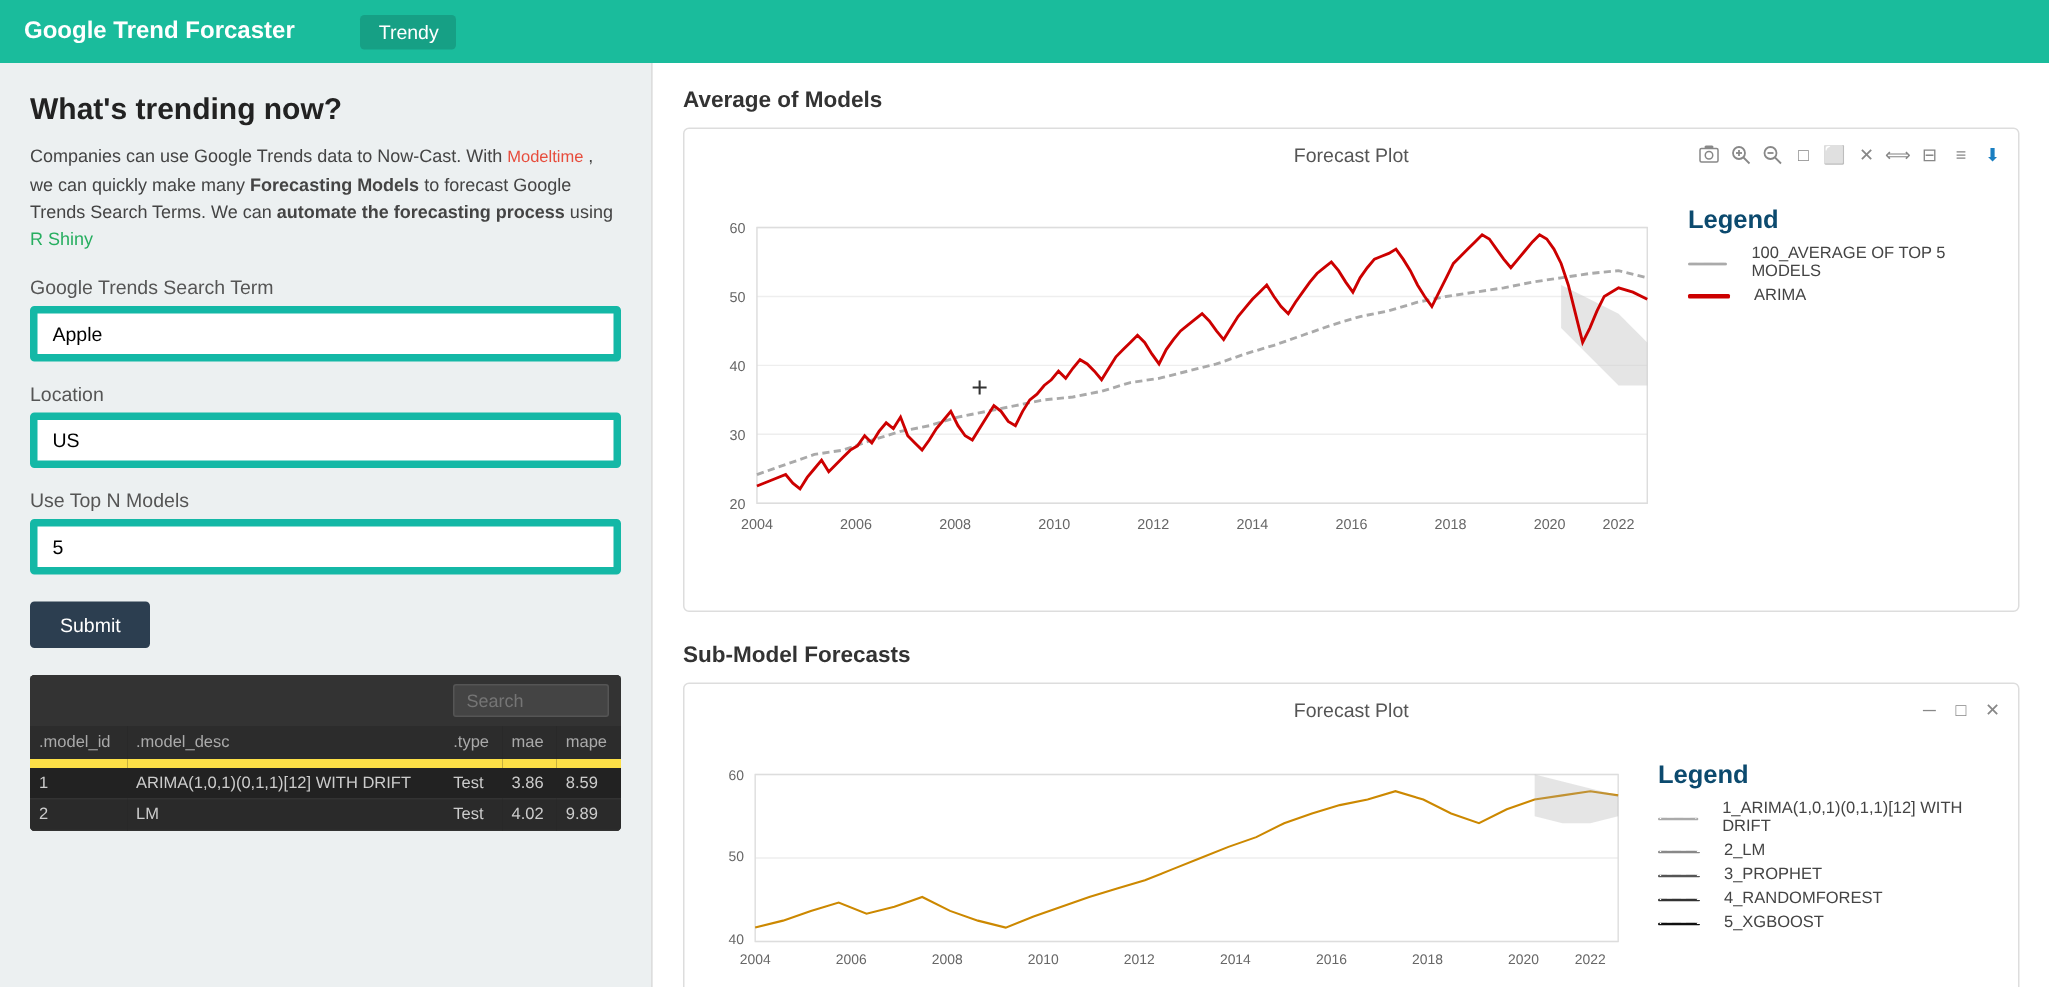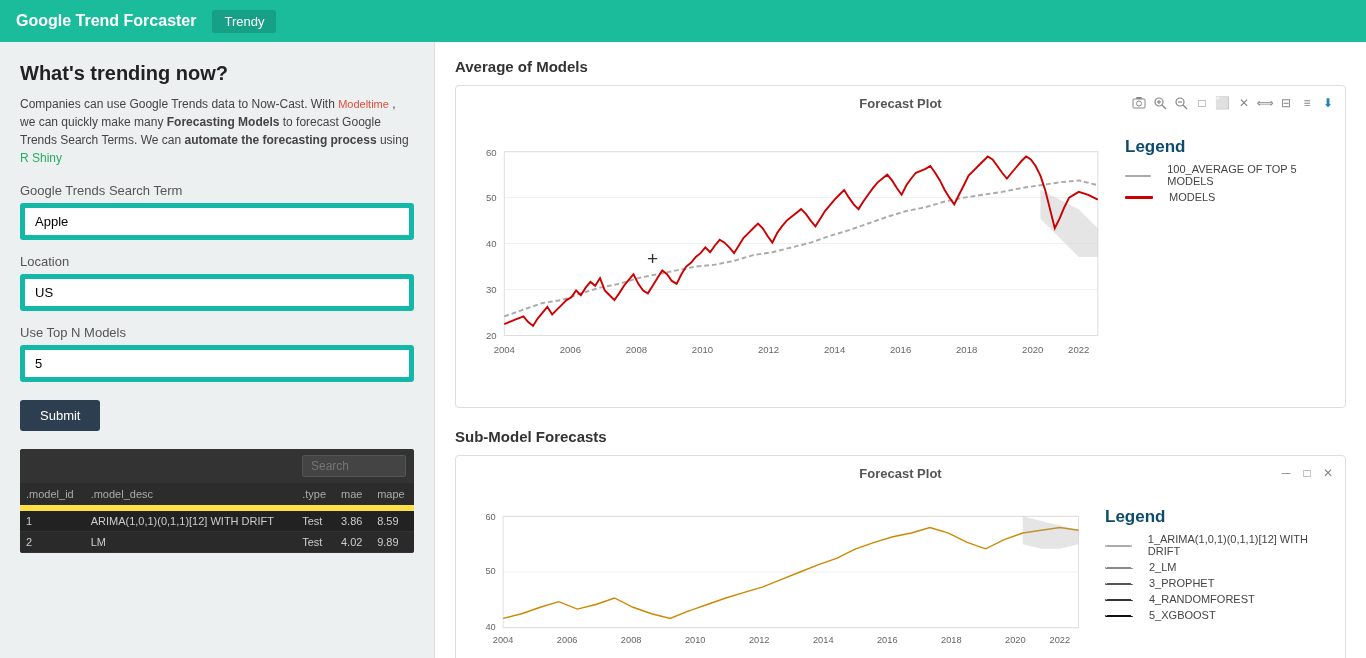--- a/index.html
+++ b/index.html
@@ -6,20 +6,21 @@
     body { font-family: Arial, sans-serif; font-size: 13px; background: #f5f5f5; }
 
     
     .header {
       background: #1abc9c;
       color: white;
       display: flex;
       align-items: center;
       padding: 0 16px;
       height: 42px;
+      gap: 28px;
     }
     .header-title {
       font-size: 16px;
       font-weight: bold;
       margin-right: 16px;
     }
     .header-badge {
       background: #16a085;
       color: white;
       padding: 4px 12px;
@@ -155,21 +156,21 @@
     .chart-container {
       border: 1px solid #ddd;
       border-radius: 4px;
       margin-bottom: 20px;
       background: white;
       padding: 10px;
       position: relative;
     }
     .chart-title {
       font-size: 13px;
-      font-weight: bold;
+      font-weight: normal;
       color: #555;
       text-align: center;
       margin-bottom: 6px;
     }
     .chart-toolbar {
       position: absolute;
       top: 8px;
       right: 8px;
       display: flex;
       gap: 3px;
@@ -409,21 +410,21 @@
           </svg>
         </div>
         <div class="chart-legend">
           <div class="legend-title">Legend</div>
           <div class="legend-item">
             <div class="legend-line" style="background:#aaa; border-top: 2px dashed #aaa; height:0; margin-top:1px;"></div>
             <span class="legend-label">100_AVERAGE OF TOP 5 MODELS</span>
           </div>
           <div class="legend-item">
             <div class="legend-line" style="background:#cc0000;"></div>
-            <span class="legend-label">MODELS</span>
+            <span class="legend-label">ARIMA</span>
           </div>
         </div>
       </div>
     </div>
 
     <div class="section-title">Sub-Model Forecasts</div>
 
     <div class="sub-chart-container">
       <div class="chart-title">Forecast Plot</div>
 

